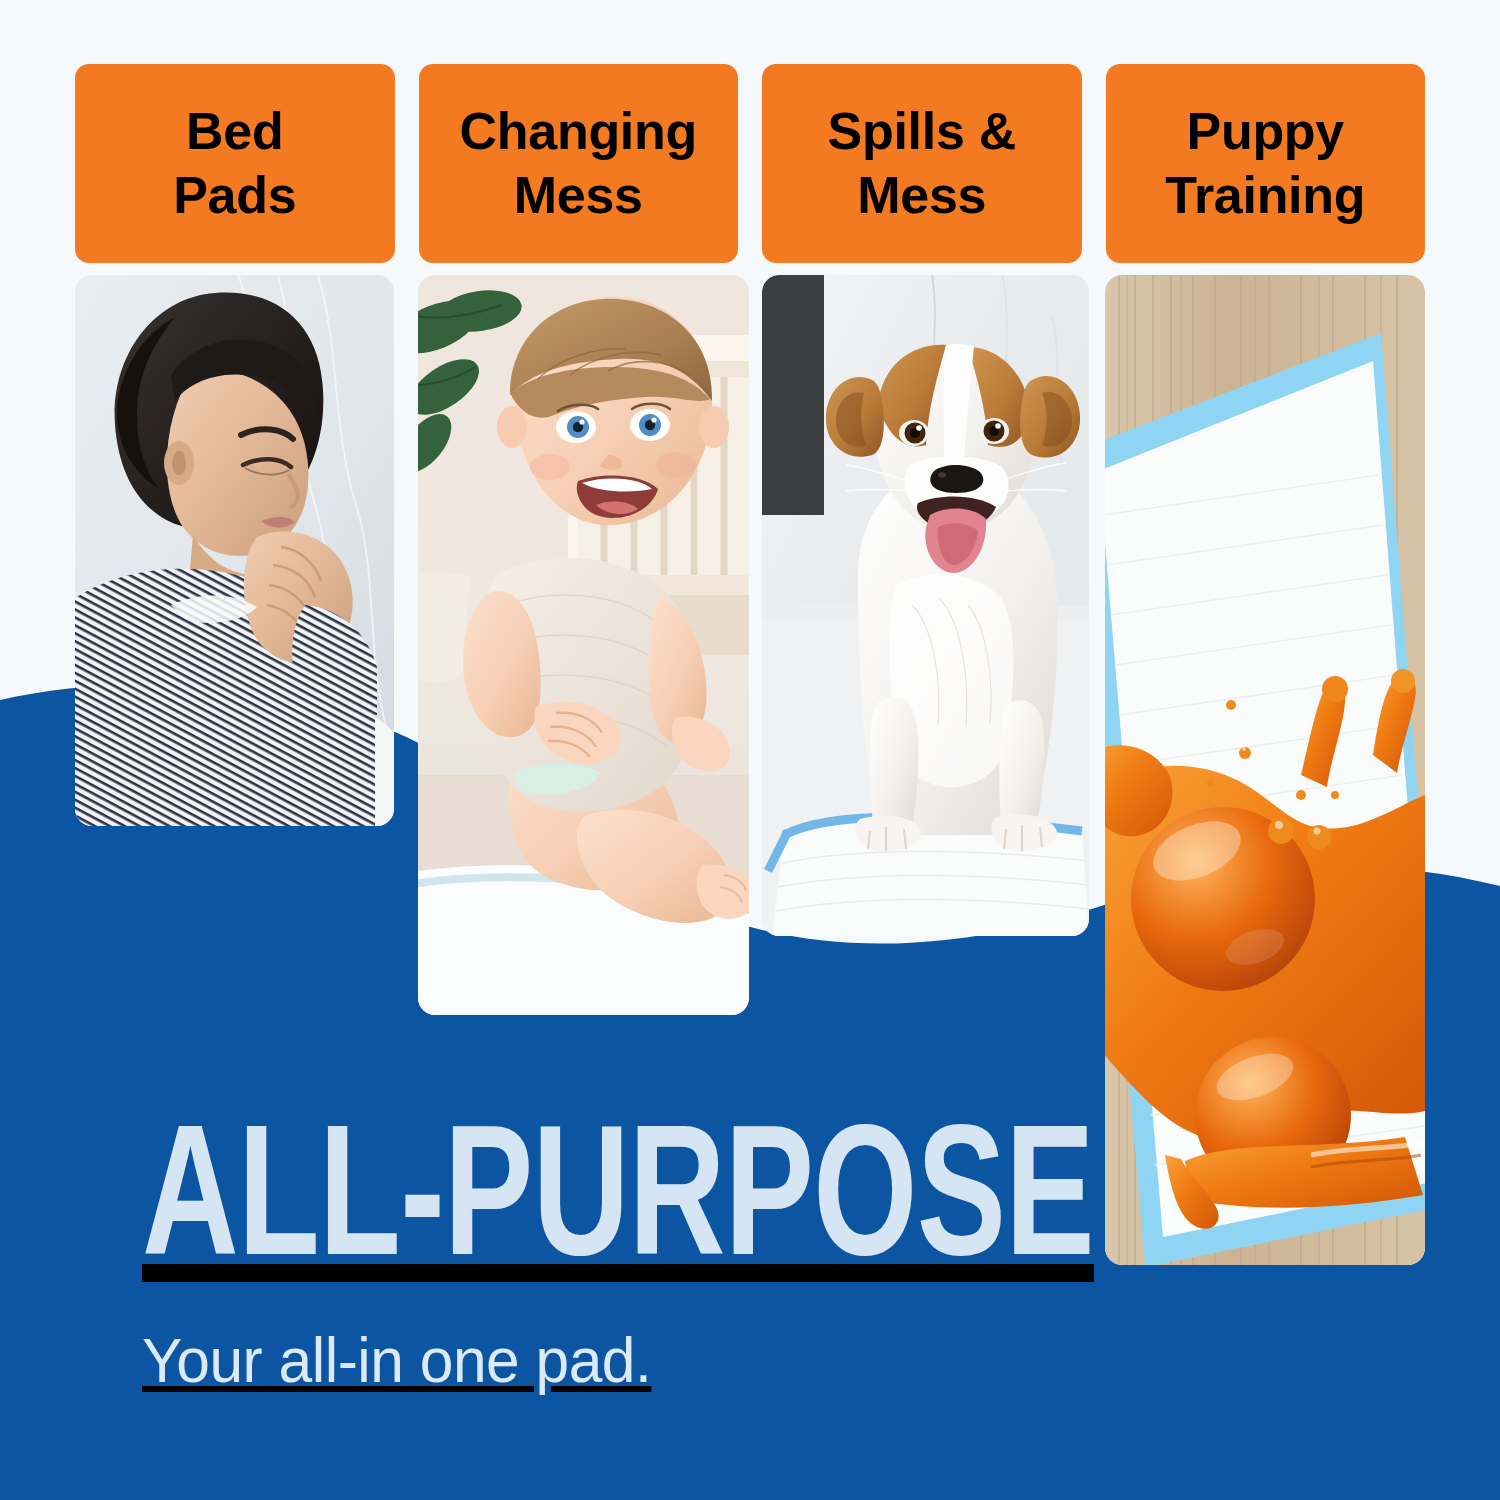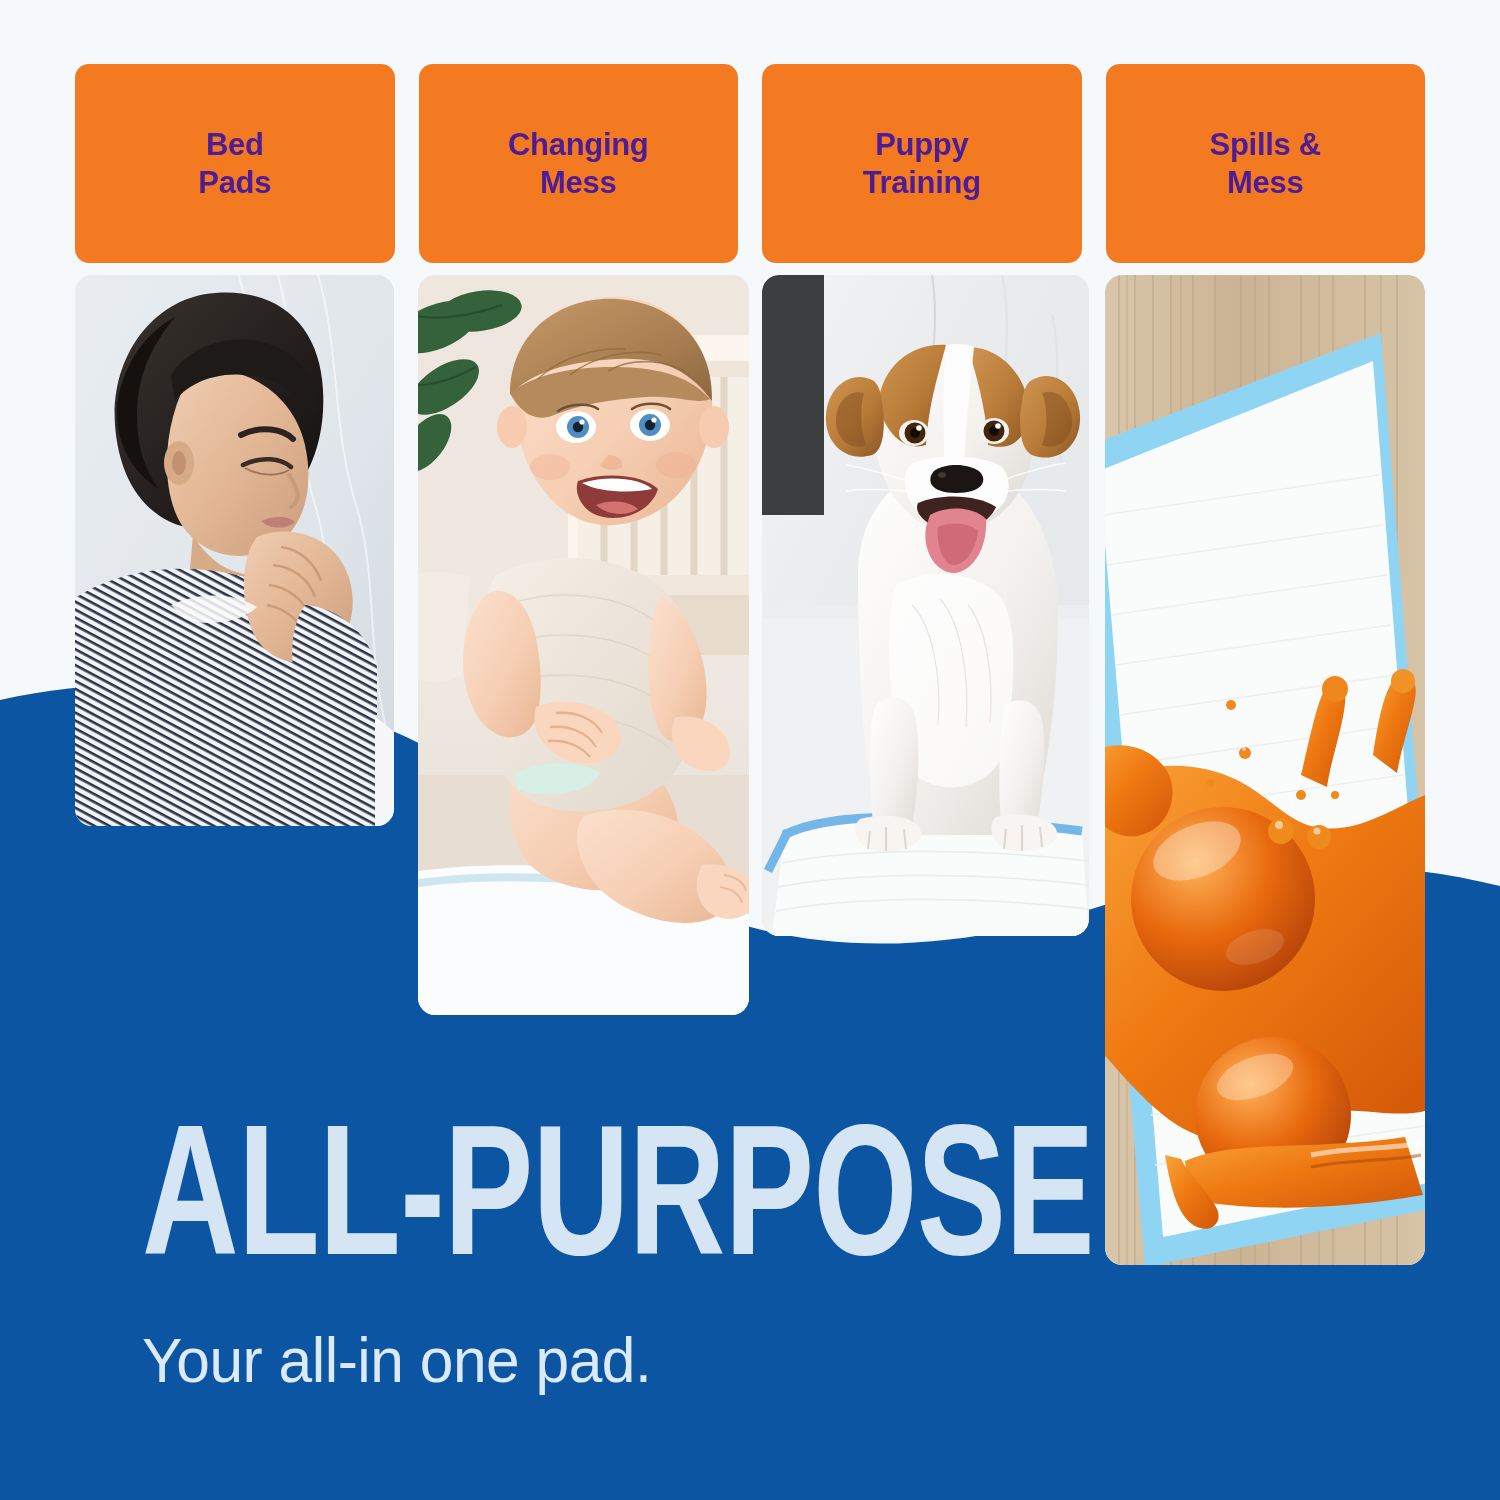--- a/index.html
+++ b/index.html
@@ -30,22 +30,22 @@
     z-index:6;
   }
   .card {
     flex:1 1 0;
     background:#F47A21;
     border-radius:14px;
     display:flex; align-items:center; justify-content:center;
     text-align:center;
   }
   .card-label {
-    color:#4c1d95;
-    font-size:31px;
+    color:#000000;
+    font-size:52px;
     font-weight:bold;
     line-height:1.22;
     letter-spacing:-0.3px;
     white-space:pre-line;
     padding:0 6px;
   }
 
   
   .photos { position:absolute; left:0; top:0; width:1500px; height:1500px; z-index:5; }
   .photo {
@@ -59,20 +59,21 @@
   .ph3 { left:762px;  top:275px; width:327px;  height:661px; }
   .ph4 { left:1105px; top:275px; width:320px;  height:990px; }
   .photo svg { display:block; width:100%; height:100%; }
 
   
   .headline-block {
     position:absolute;
     left:142px; top:1108px;
     z-index:7;
     width:1000px;
+    text-decoration:underline;
   }
   .headline {
     color:#D6E5F3;
     font-size:186px;
     font-weight:bold;
     line-height:0.88;
     letter-spacing:-1px;
     transform:scaleX(0.72);
     transform-origin:left center;
     white-space:nowrap;
@@ -561,26 +562,26 @@
   <div class="cards">
     <div class="card">
       <span class="card-label">Bed
 Pads</span>
     </div>
     <div class="card">
       <span class="card-label">Changing
 Mess</span>
     </div>
     <div class="card">
+      <span class="card-label">Spills &amp;
+Mess</span>
+    </div>
+    <div class="card">
       <span class="card-label">Puppy
 Training</span>
-    </div>
-    <div class="card">
-      <span class="card-label">Spills &amp;
-Mess</span>
     </div>
   </div>
 
   <div class="headline-block">
     <div class="headline">ALL-PURPOSE</div>
     <div class="subhead">Your all-in one pad.</div>
   </div>
 
 </div>
 

